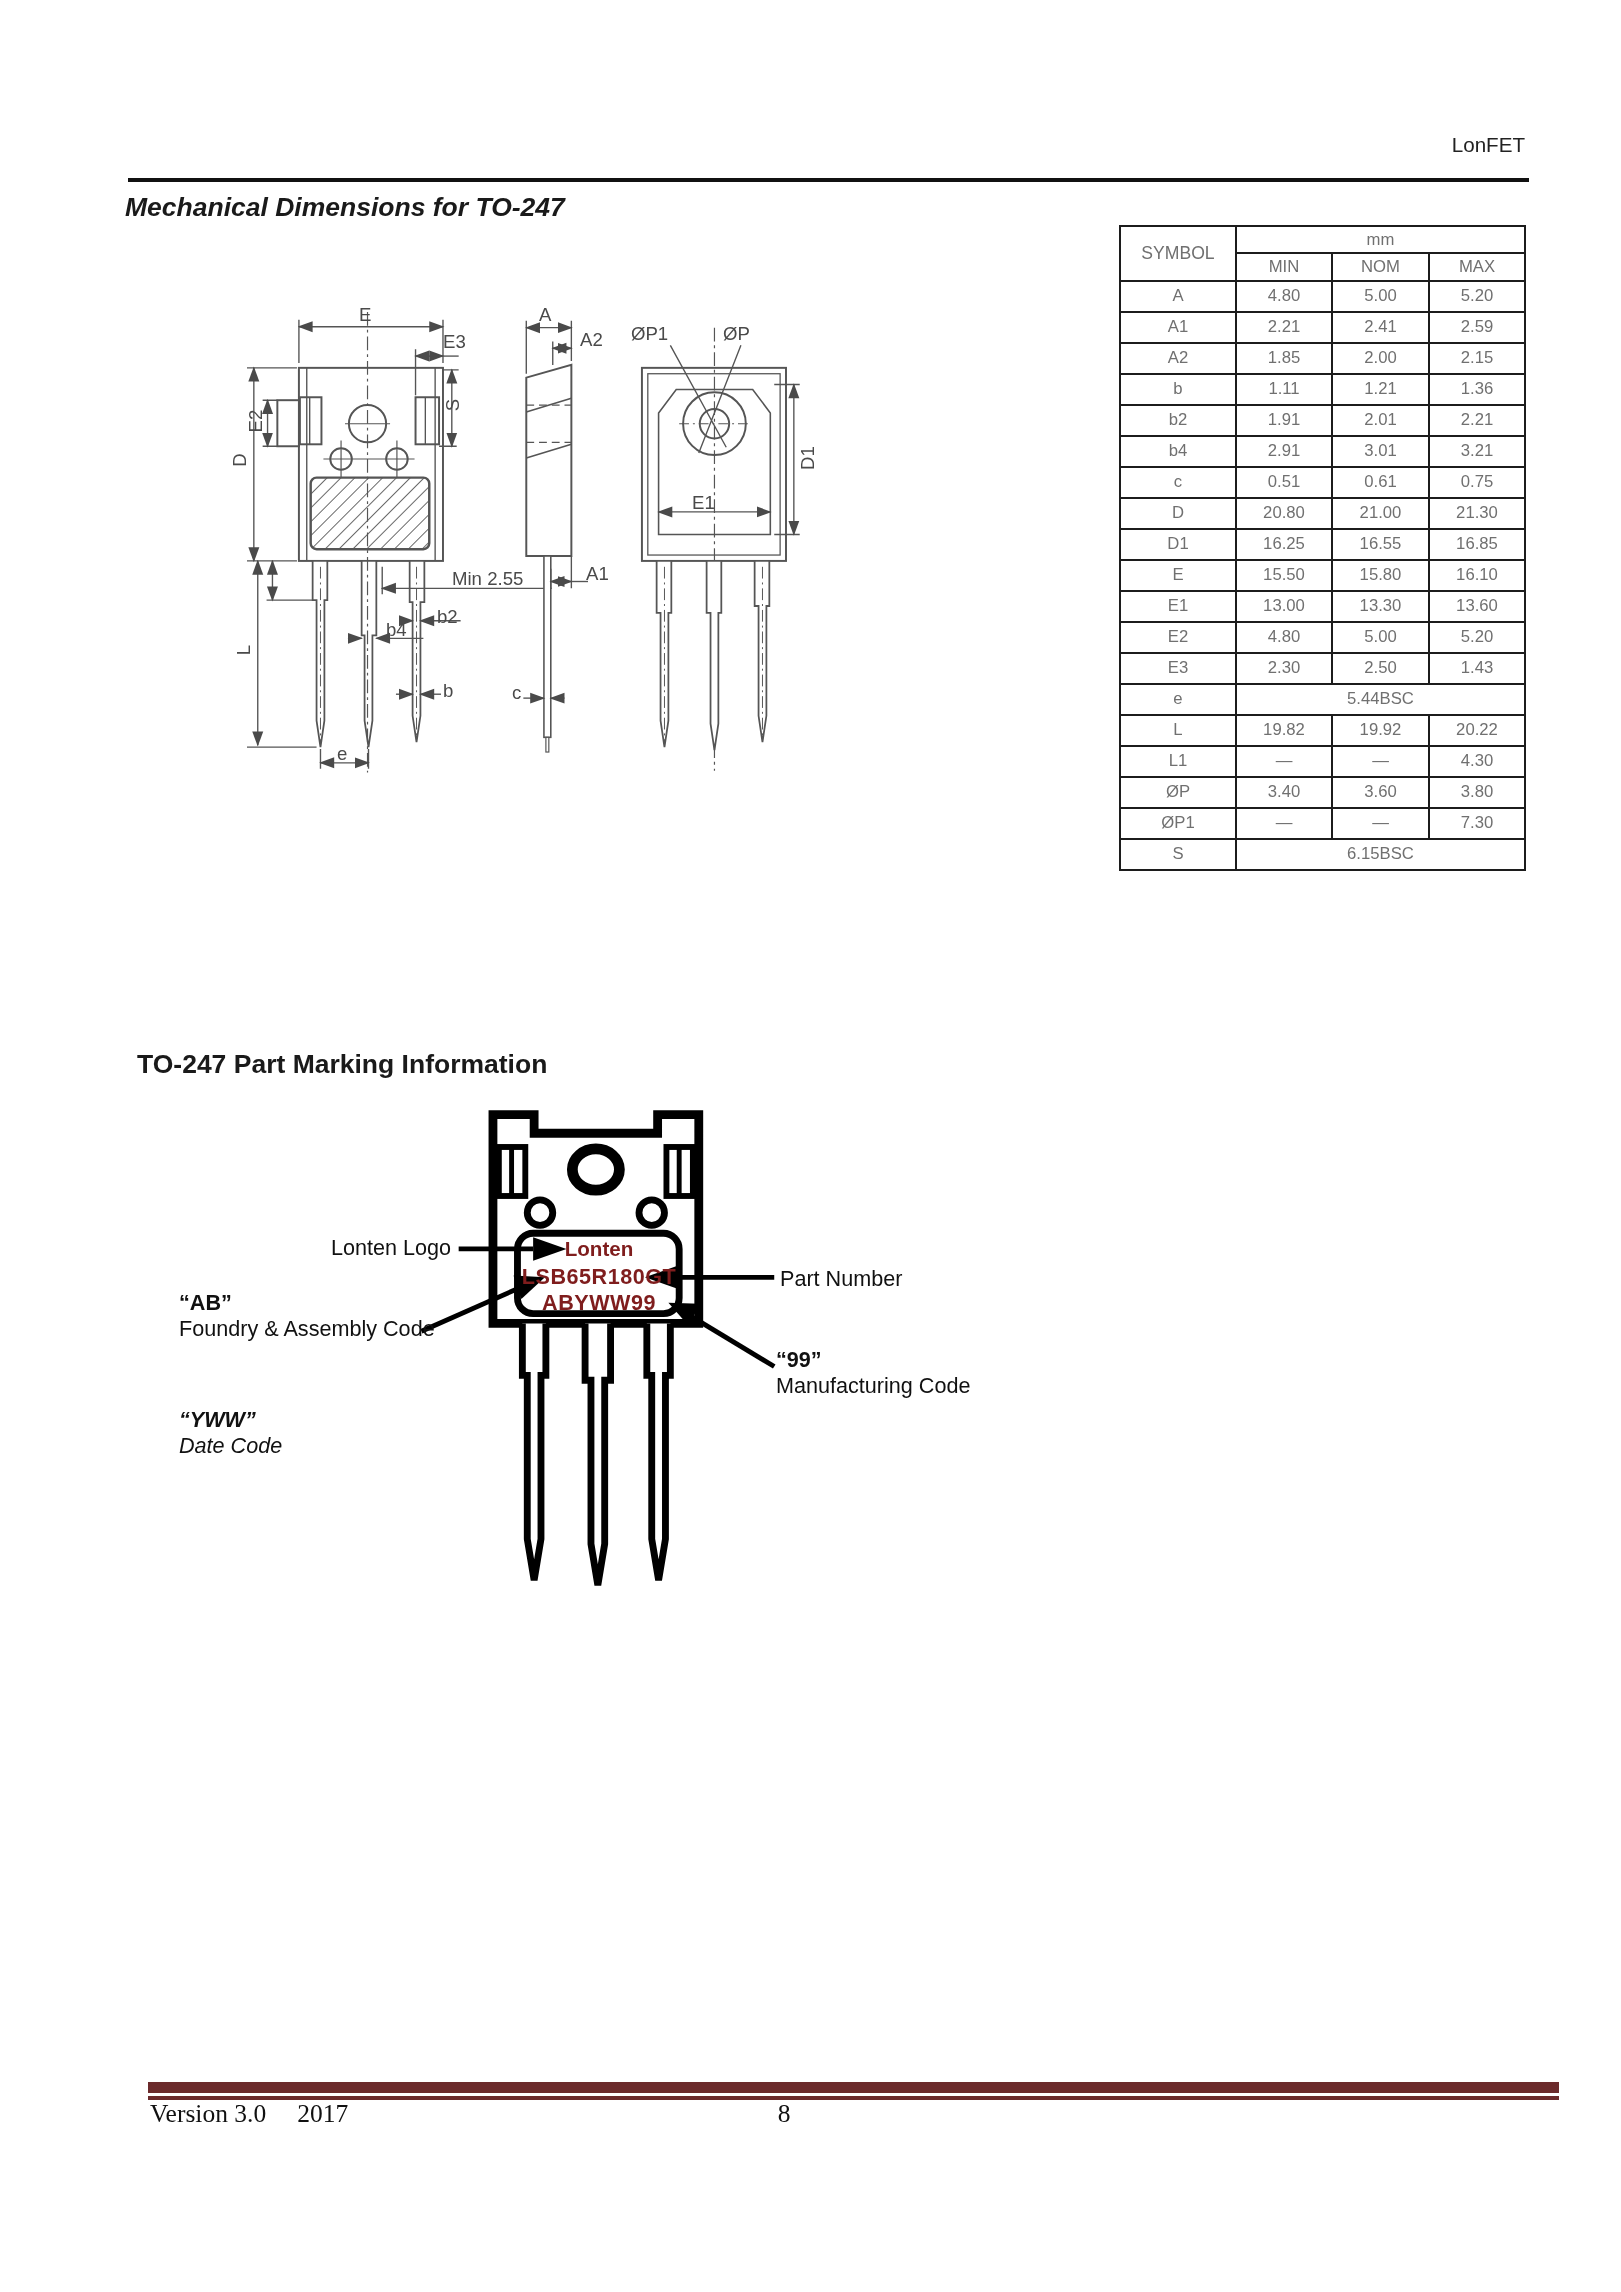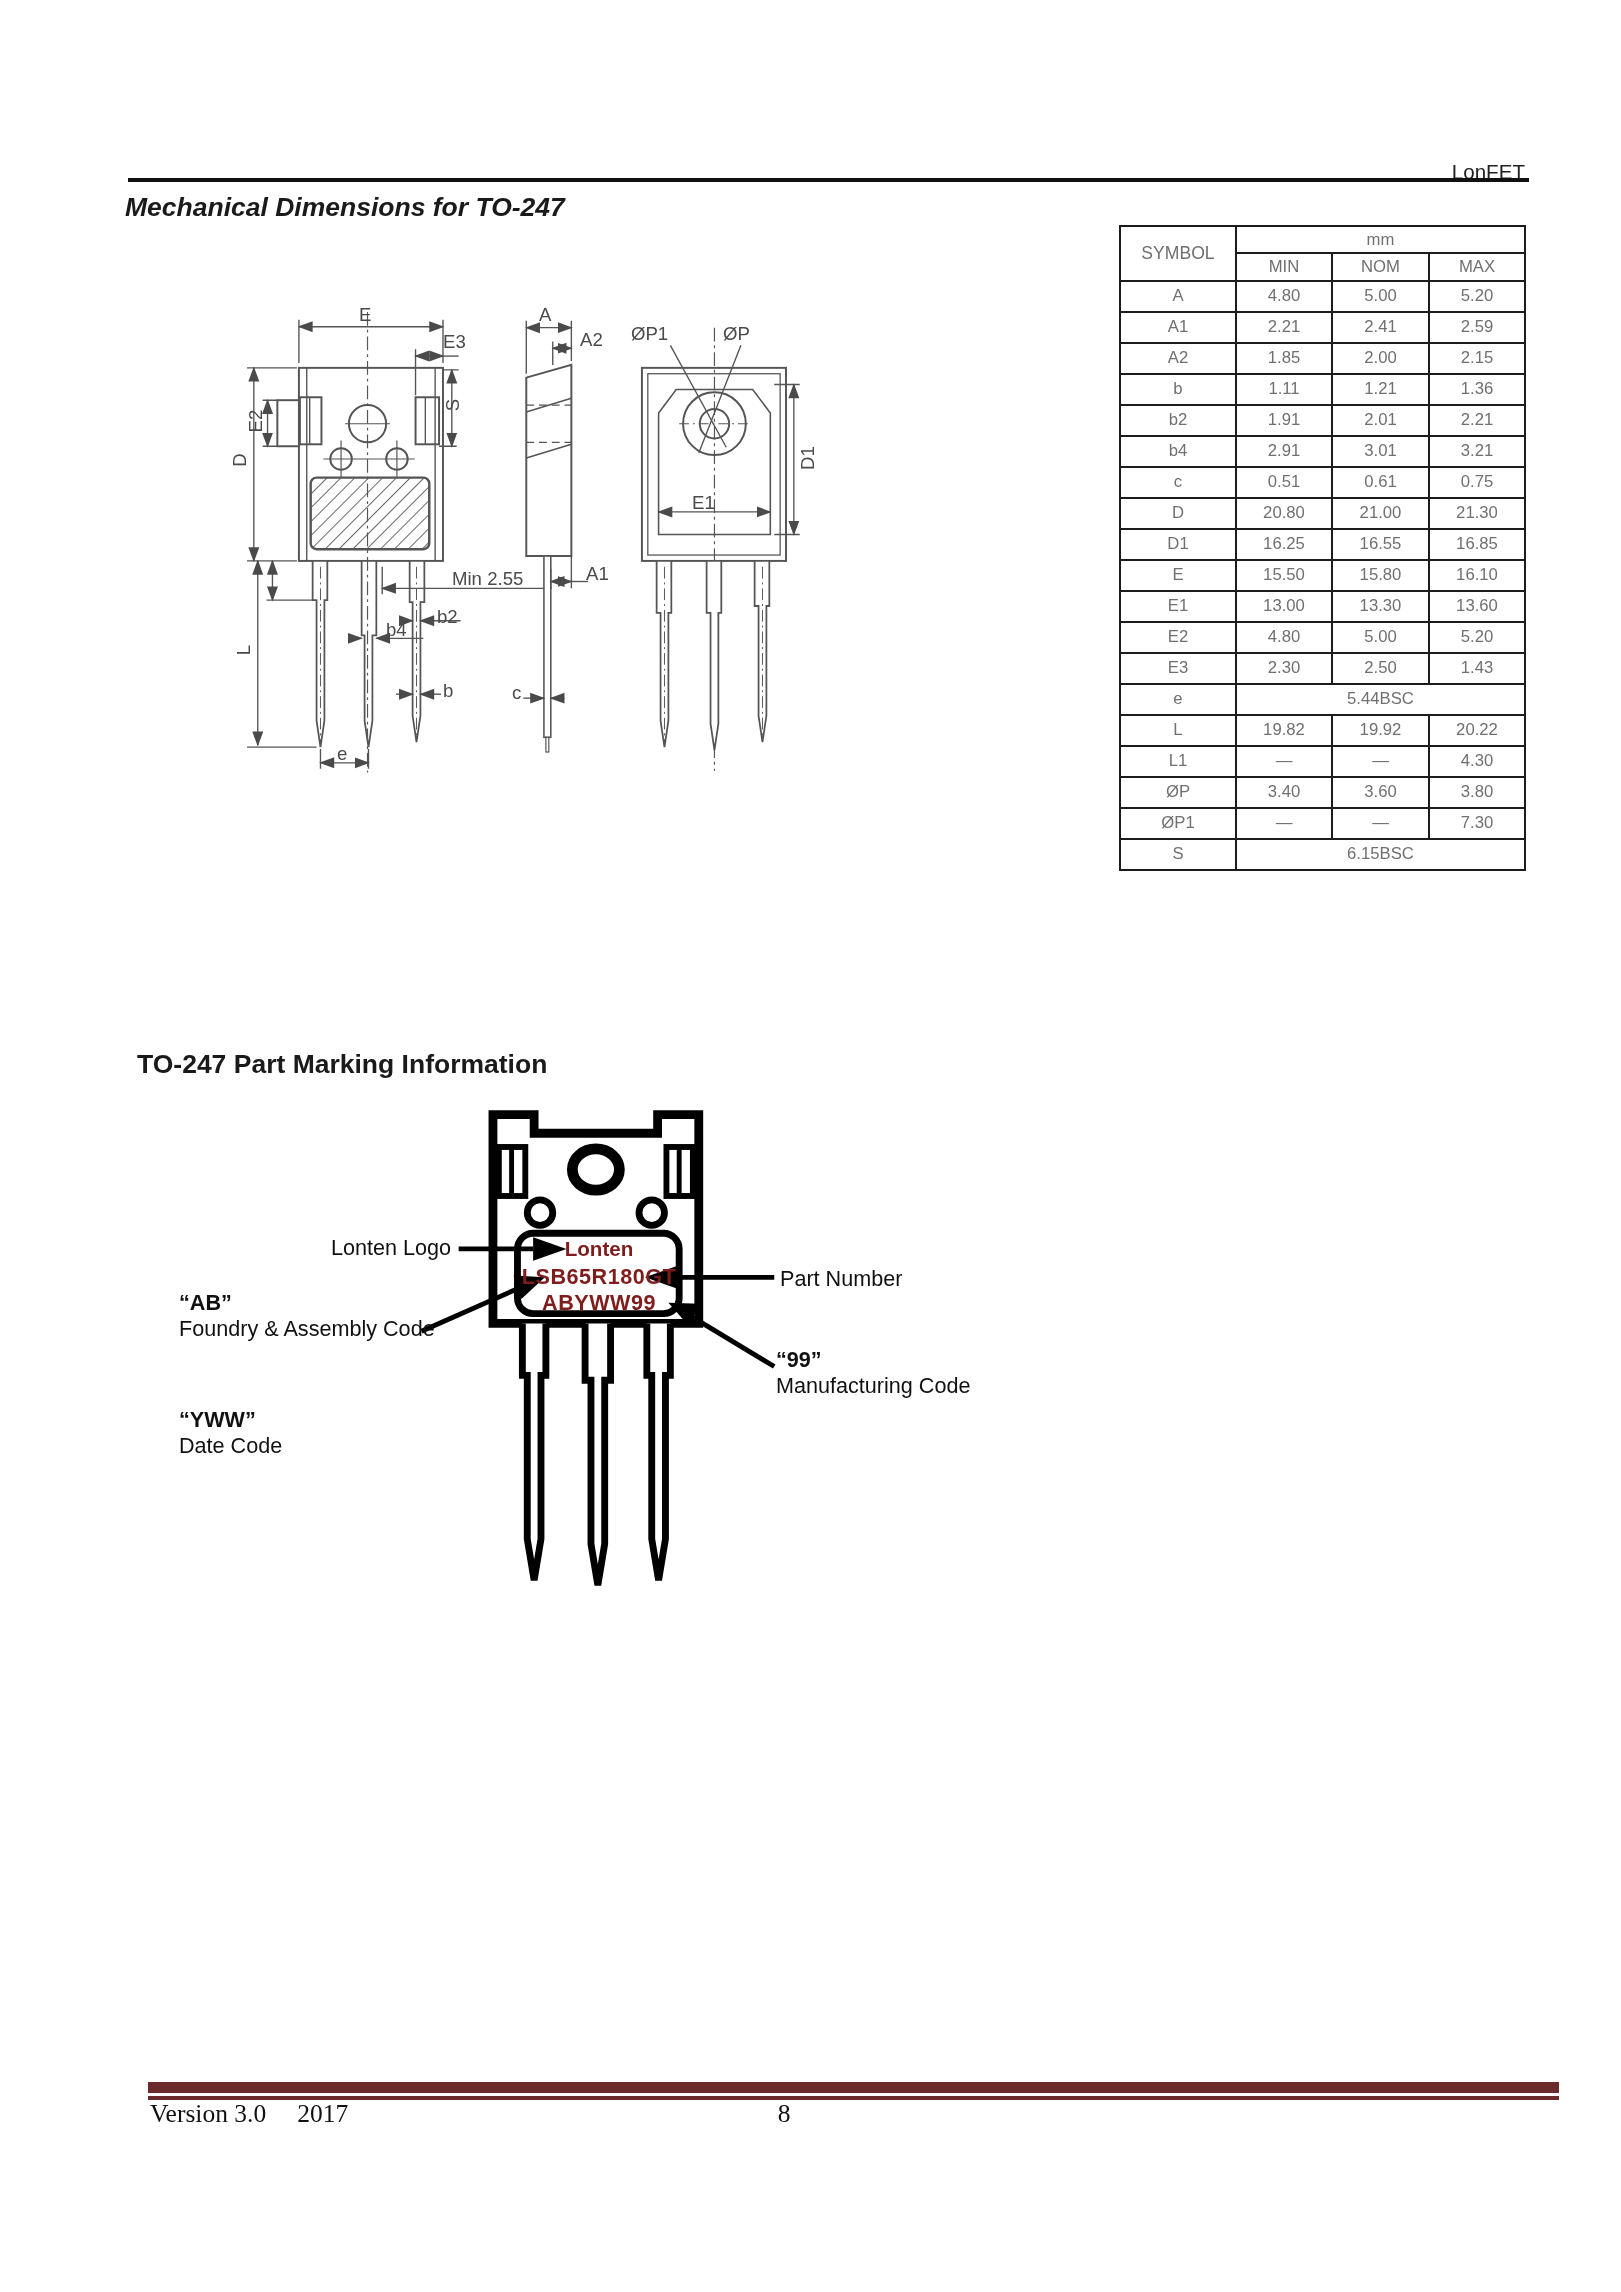--- a/index.html
+++ b/index.html
@@ -1,21 +1,21 @@
 <!DOCTYPE html>
 <html><head>
 <meta charset="utf-8">
 <style>
   html,body{margin:0;padding:0;background:#9a9a9a;}
   .page{position:relative;width:1621px;height:2293px;background:#ffffff;overflow:hidden;
         font-family:"Liberation Sans",sans-serif;color:#1a1a1a;}
   
   .doc-title{position:absolute;top:108px;left:0;right:94px;text-align:right;
              font-size:28px;font-weight:bold;letter-spacing:0px;white-space:nowrap;}
-  .brand{position:absolute;top:160px;right:96px;font-size:20.6px;color:#222;margin-left:32px;}
+  .brand{position:absolute;top:133px;right:96px;font-size:20.6px;color:#222;margin-left:32px;}
   .header-rule{position:absolute;top:178px;left:128px;width:1401px;height:3.9px;background:#111;}
   .h2{position:absolute;left:125px;font-size:26.5px;font-weight:bold;}
   .h2.mech{top:192px;font-style:italic;}
   .h2.mark{top:1049px;margin-left:12px;}
   
   svg.art{position:absolute;left:0;top:0;width:1621px;height:2293px;pointer-events:none;}
   
   .lbl{position:absolute;font-size:18.6px;color:#4a4a4a;white-space:nowrap;}
   .rot{transform:rotate(-90deg);transform-origin:center center;}
   
@@ -345,21 +345,21 @@
   <div class="callout" style="left:235px;top:1235px;width:216px;text-align:right;">Lonten Logo</div>
   <div class="callout" style="left:780px;top:1266px;">Part Number</div>
   <div class="callout" style="left:179px;top:1290px;">
     <div class="code">“AB”</div>
     <div>Foundry &amp; Assembly Code</div>
   </div>
   <div class="callout" style="left:776px;top:1347px;">
     <div class="code">“99”</div>
     <div>Manufacturing Code</div>
   </div>
-  <div class="callout" style="left:179px;top:1407px;">
+  <div class="callout" style="left:179px;top:1407px;font-style:italic;">
     <div class="code">“YWW”</div>
     <div>Date Code</div>
   </div>
 
   <div class="foot-band-thick" style="background: rgb(107, 42, 43);"></div>
   <div class="foot-band-thin" style="background: rgb(107, 42, 43);"></div>
   <div class="foot-text">
     <span>Version 3.0</span><span class="year">2017</span>
   </div>
   <div class="foot-page">8</div>

